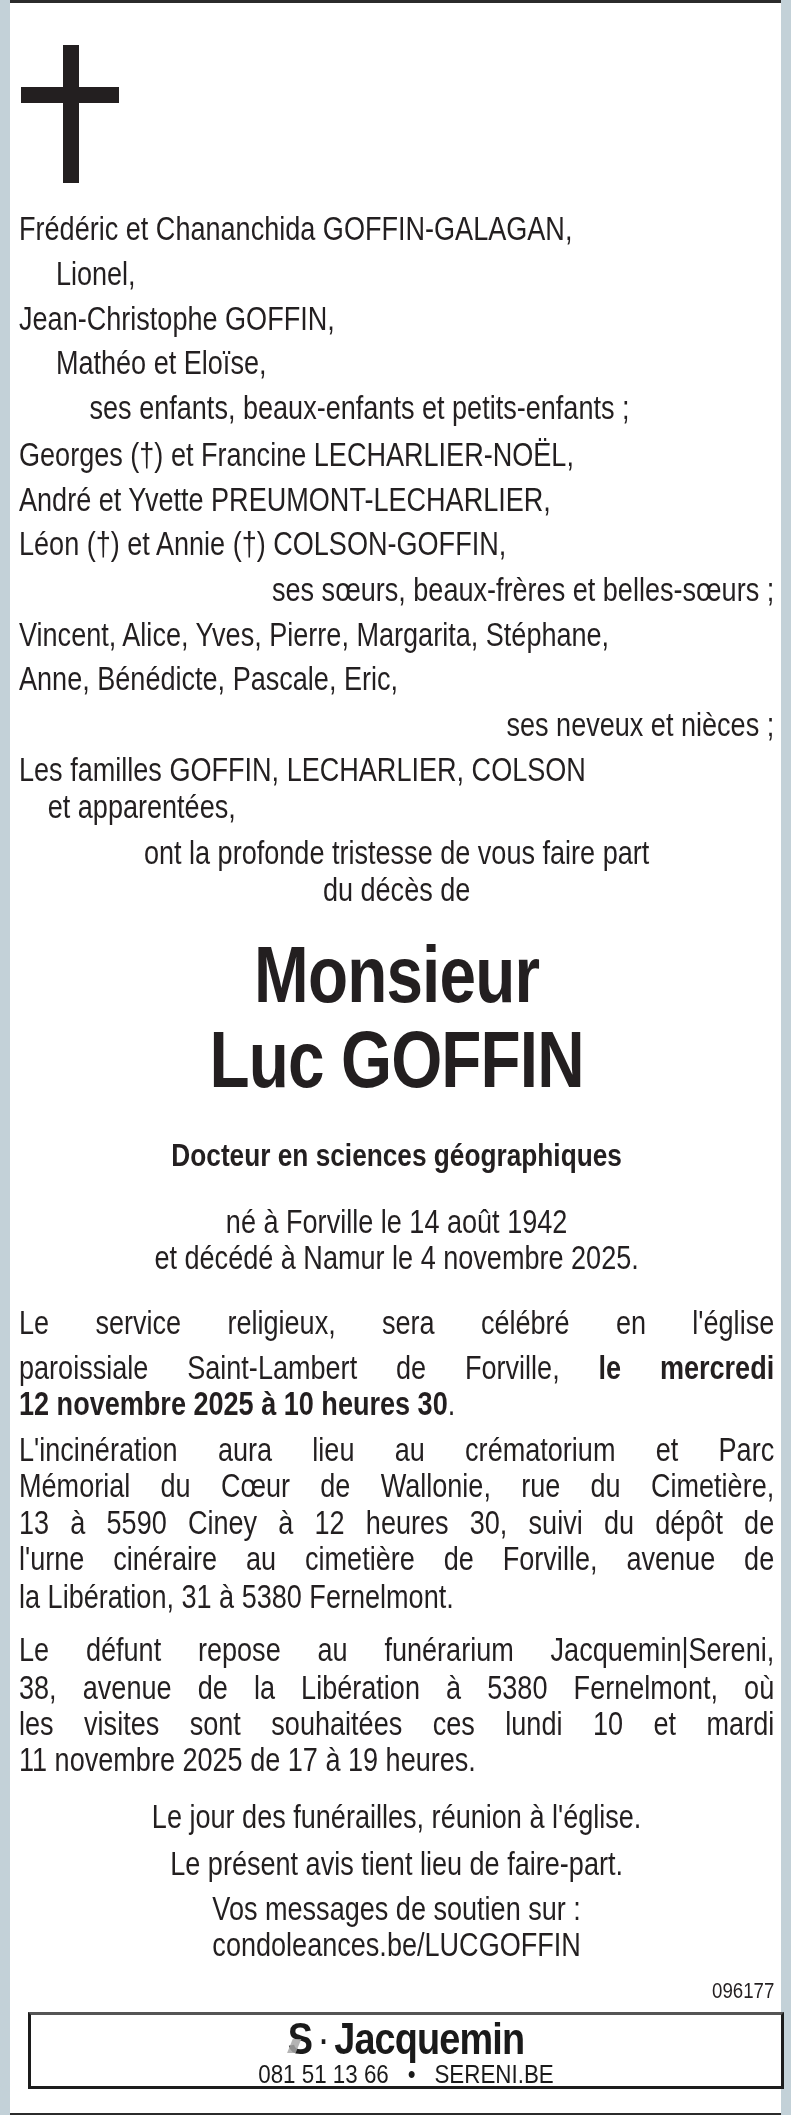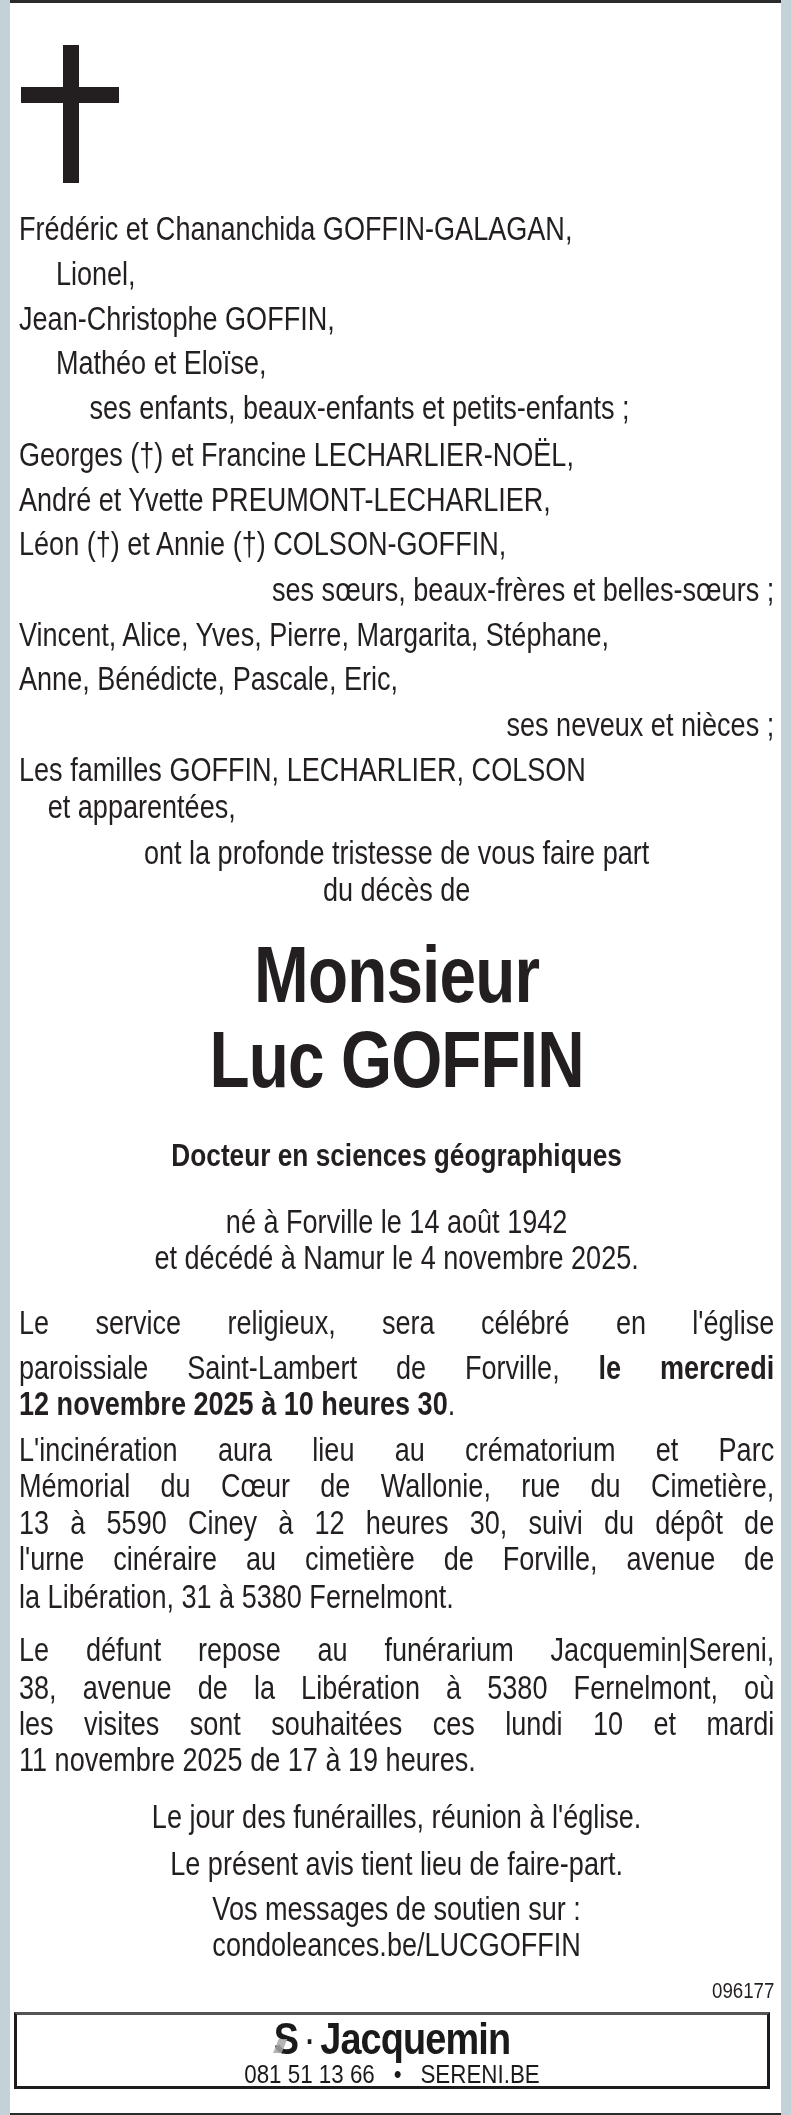--- a/index.html
+++ b/index.html
@@ -42,21 +42,21 @@
   .sub {
     position: absolute; left: 19px; width: 921px; text-align: center;
     font-size: 32px; font-weight: bold; line-height: 44px; white-space: nowrap;
     transform: scaleX(0.82); transform-origin: 0 50%;
   }
   .ref {
     position: absolute; right: 17px; top: 1977px; font-size: 22px; line-height: 28px;
     transform: scaleX(0.85); transform-origin: 100% 50%;
   }
   .footer-box {
-    position: absolute; left: 14px; top: 2012px; width: 756px; height: 77px;
+    position: absolute; left: 28px; top: 2012px; width: 756px; height: 77px;
     box-sizing: border-box; border: 3px solid #1c1c1c; border-top-color: #555;
   }
   .brand {
     position: absolute; left: 0; right: 0; top: 2px; text-align: center;
     font-size: 44px; font-weight: bold; line-height: 44px; white-space: nowrap;
     color: #1a1a1a; letter-spacing: -1px;
     transform: scaleX(0.86); transform-origin: 50% 50%;
   }
   .brand .s-logo { display: inline-block; position: relative; color: #1a1a1a; }
   .brand .s-logo::after {

